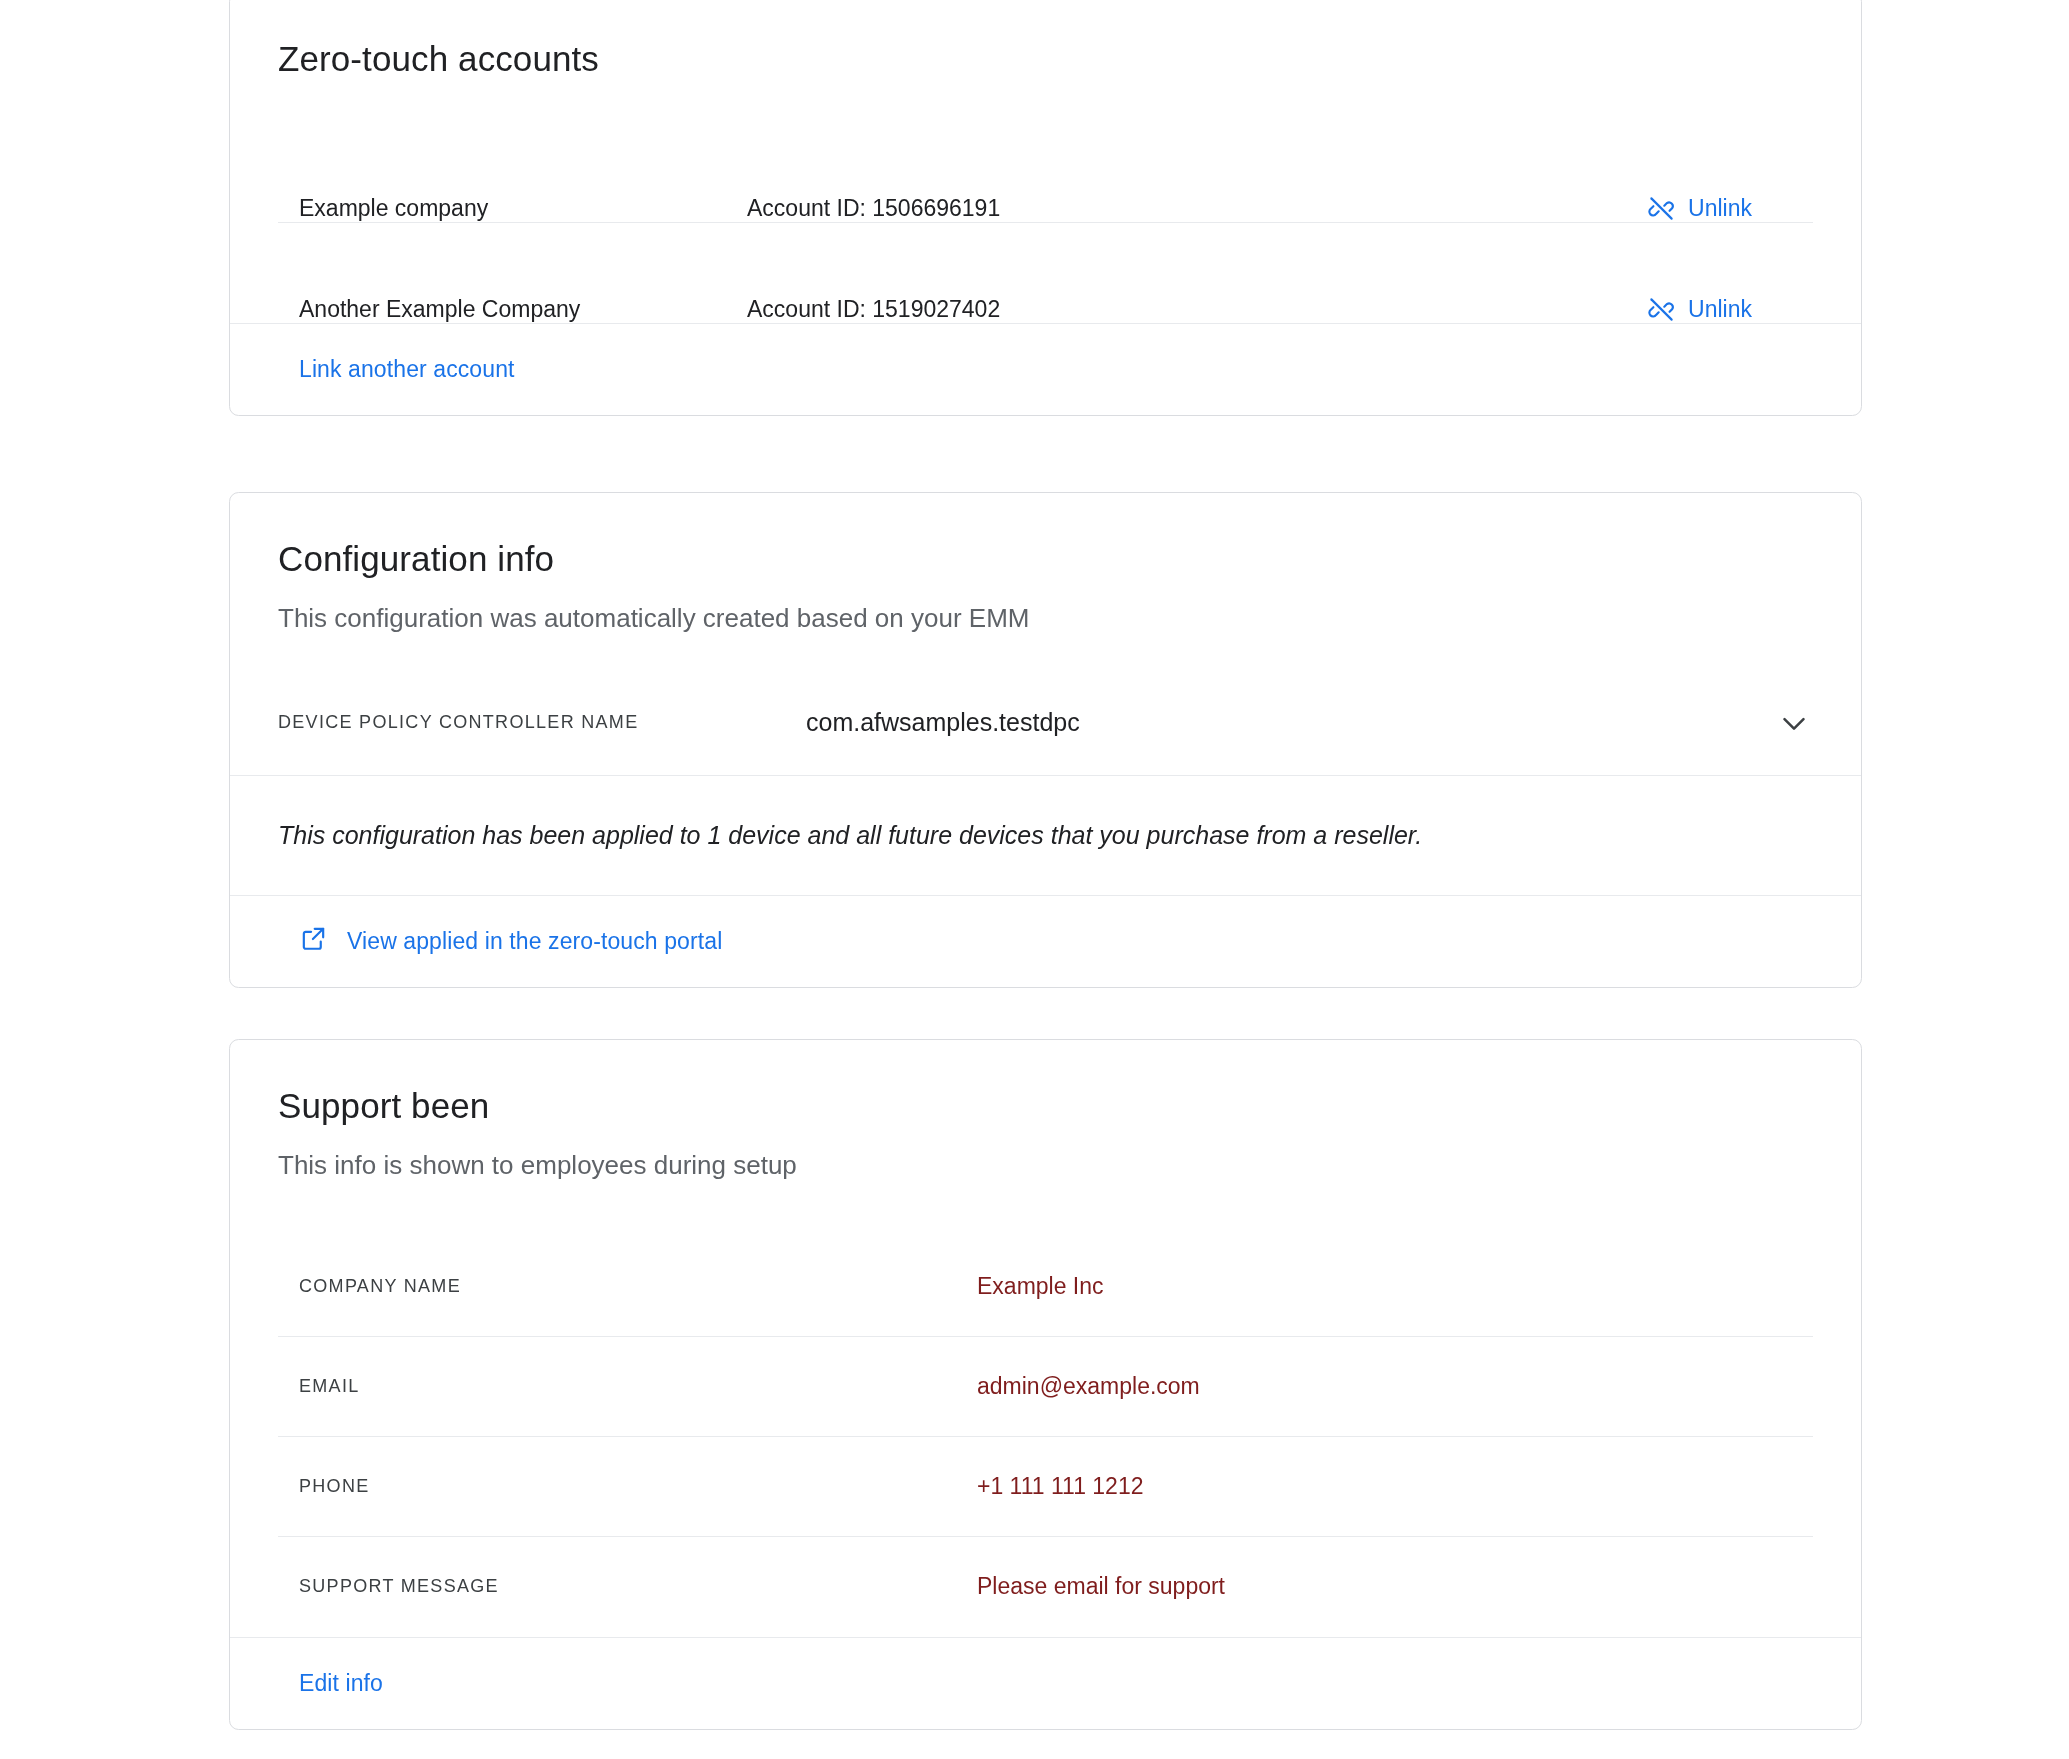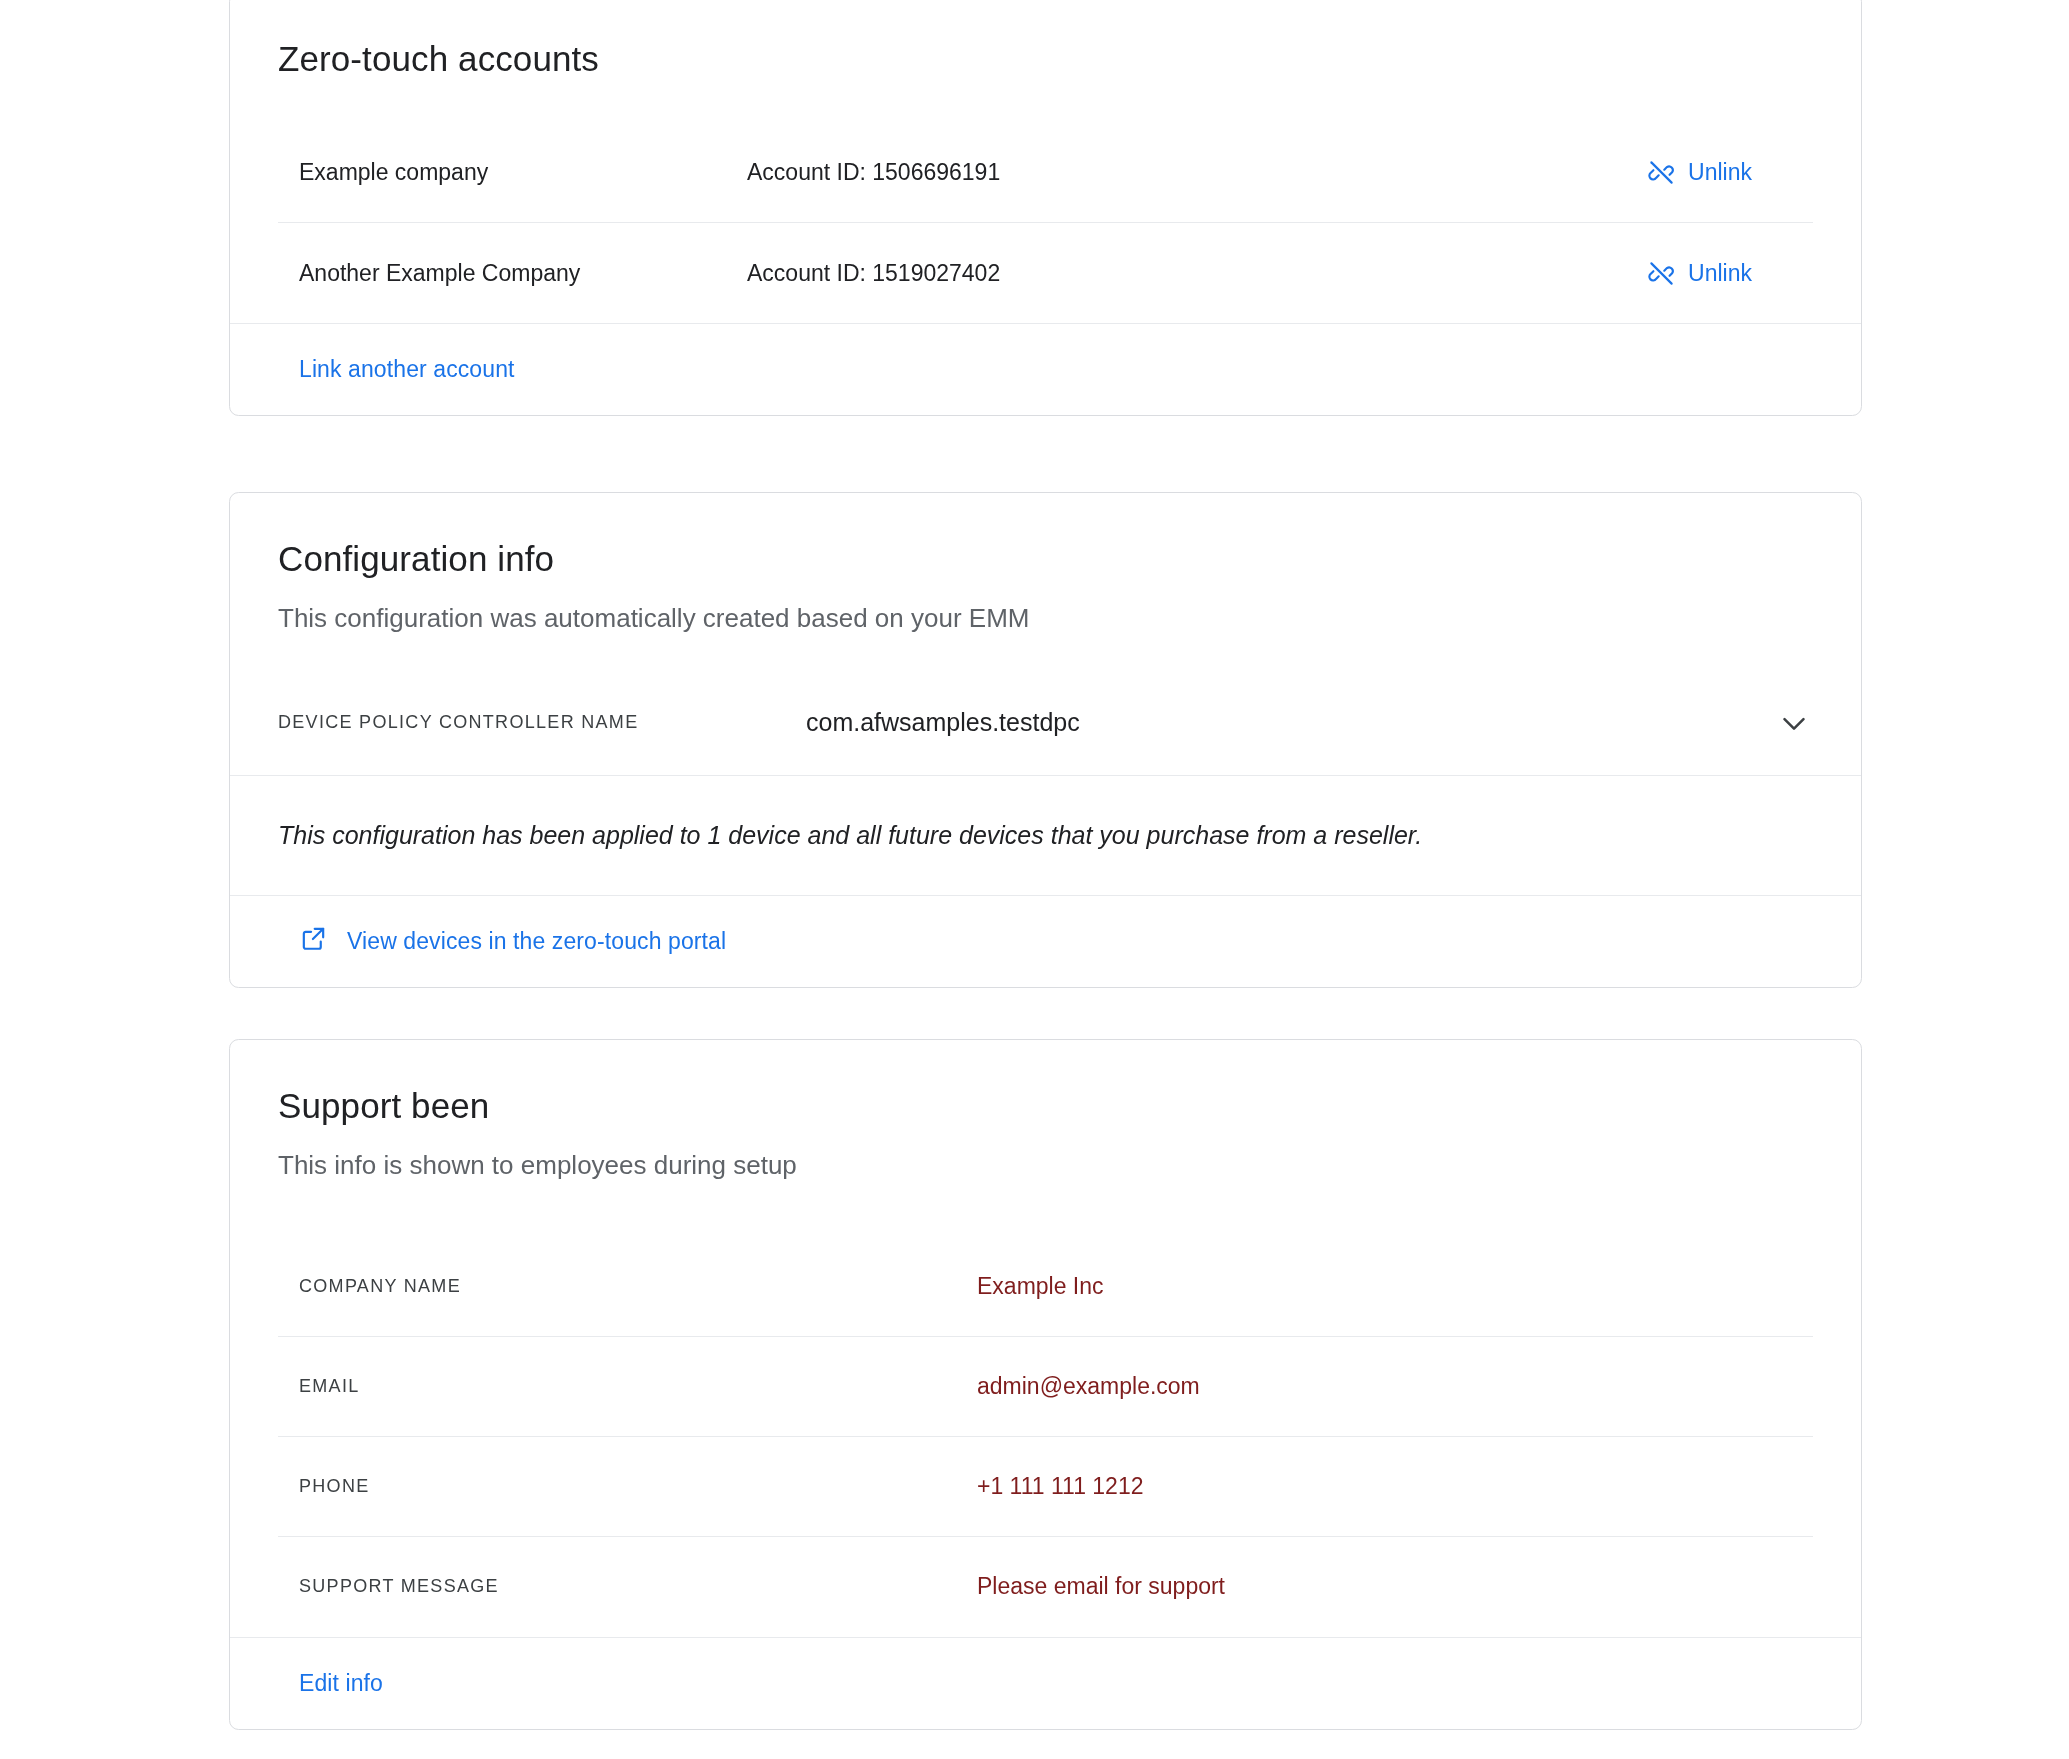--- a/index.html
+++ b/index.html
@@ -43,21 +43,21 @@
     font-size: 26px;
     color: #5f6368;
     padding-top: 21px;
     line-height: 1.3;
   }
   
   #card-zero-touch { top: -7.7px; }
   .zt-list { padding: 0 48px; margin-top: 42px; }
   .zt-row {
     display: flex;
-    align-items: center;
+    align-items: flex-end;
     height: 100px;
     border-bottom: 1px solid #e8eaed;
     padding: 0 21px;
   }
   .zt-row:last-child { border-bottom: none; }
   .zt-name {
     font-size: 23px;
     color: #202124;
     width: 448px;
     flex: none;
@@ -230,21 +230,21 @@
 
     <div class="card-footer">
       <span class="link-btn with-icon">
         <span>
           <svg viewBox="0 0 24 24" width="29" height="29" fill="none" stroke="#1a73e8" stroke-width="1.8" stroke-linecap="round" stroke-linejoin="round">
             <path d="M13 4h7v7"></path>
             <path d="M20 4l-8.5 8.5"></path>
             <path d="M18 14.5V19a1.5 1.5 0 0 1-1.5 1.5h-11A1.5 1.5 0 0 1 4 19V8a1.5 1.5 0 0 1 1.5-1.5H10"></path>
           </svg>
         </span>
-        <span>View devices in the zero-touch portal</span>
+        <span>View applied in the zero-touch portal</span>
       </span>
     </div>
   </section>
 
   <section class="card" id="card-support">
     <div class="card-pad">
       <div class="card-title">Support been</div>
       <div class="card-sub">This info is shown to employees during setup</div>
     </div>
 

